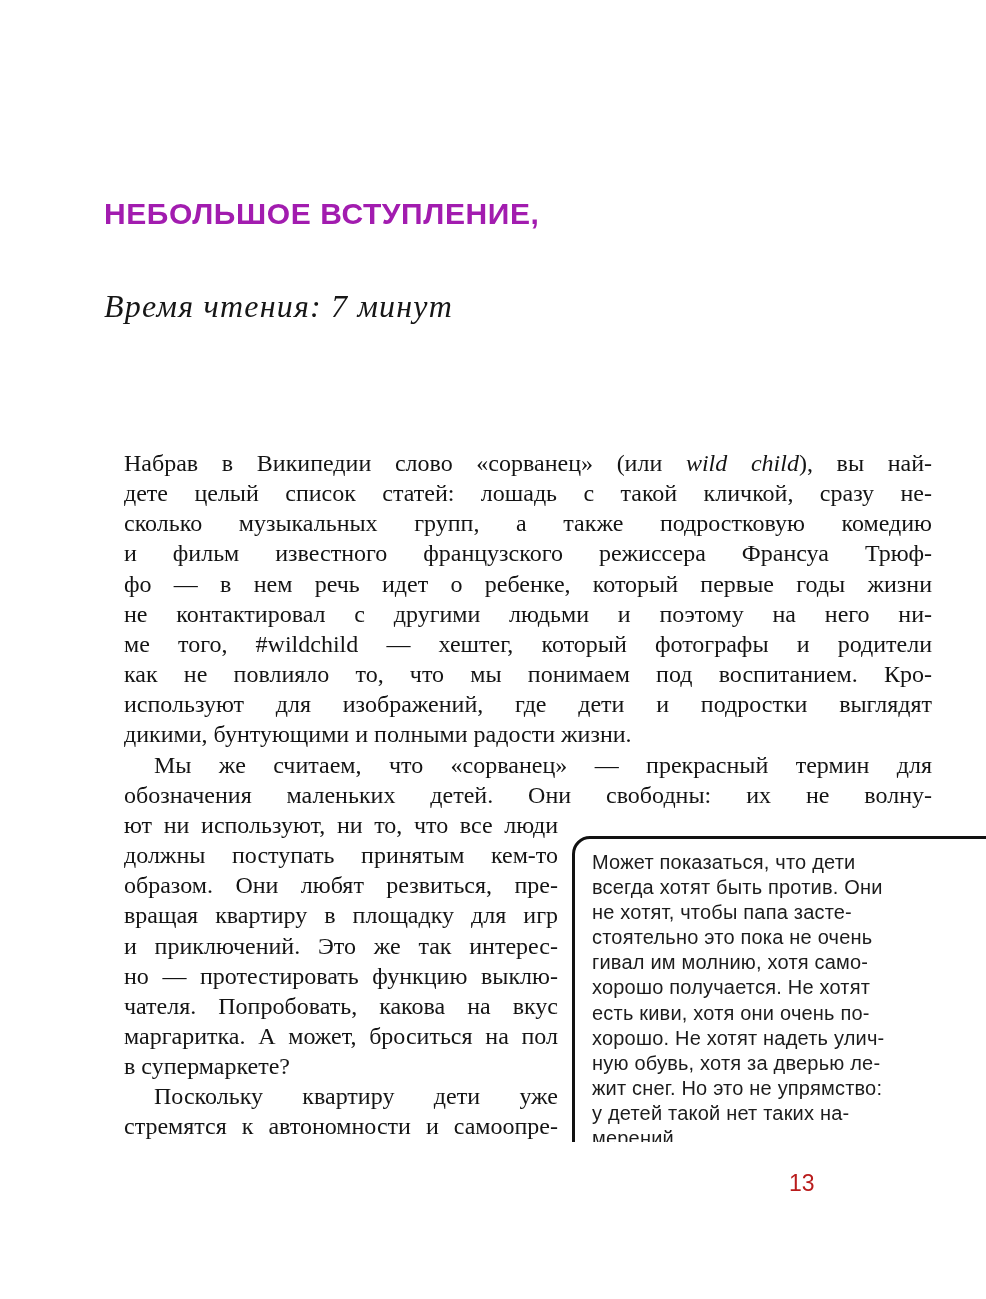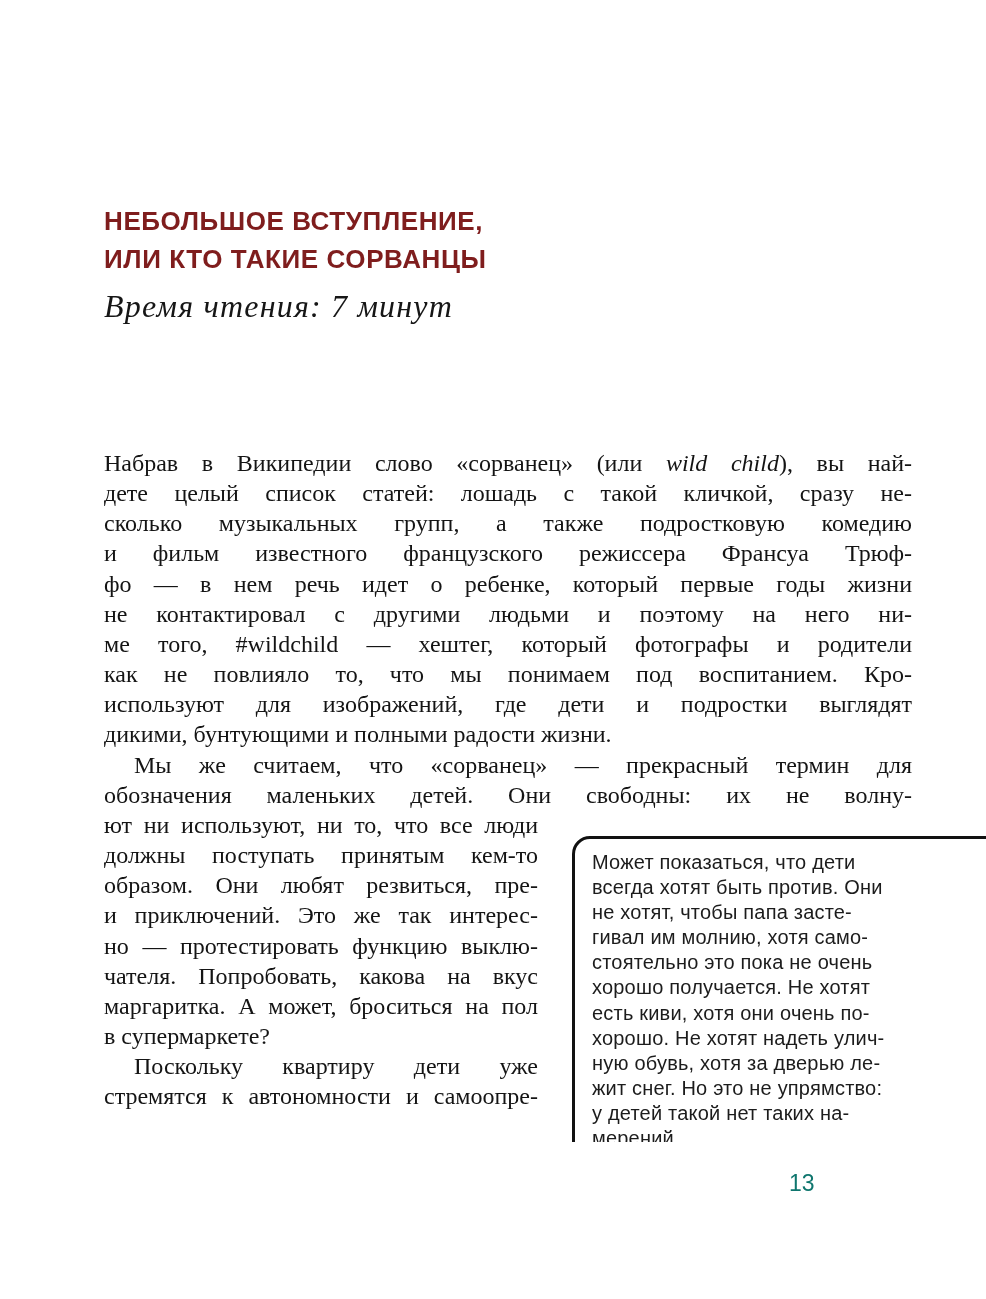--- a/index.html
+++ b/index.html
@@ -10,28 +10,28 @@
     background: #ffffff;
     overflow: hidden;
     font-family: "Liberation Serif", serif;
     color: #141414;
   }
 
   
   .heading {
     position: absolute;
     left: 104px;
-    top: 202px;
+    top: 195px;
     margin: 0;
     font-family: "Liberation Sans", sans-serif;
     font-weight: 700;
-    font-size: 26px;
+    font-size: 30px;
     line-height: 38px;
     letter-spacing: 0.6px;
-    color: #7f1d1d;
+    color: #a21caf;
   }
   .heading .hline { display: block; }
 
   
   .subtitle {
     position: absolute;
     left: 104px;
     top: 288px;
     font-family: "Liberation Serif", serif;
     font-style: italic;
@@ -44,21 +44,21 @@
   
   .body-text {
     position: absolute;
     left: 104px;
     top: 448px;
     width: 808px;
     font-size: 24px;
     line-height: 30.15px;
     color: #141414;
   }
-  .bline { width: 808px; }
+  .bline { width: 808px; margin-left: 20px; }
   .bline.narrow { width: 434px; }
   .bline.just { text-align: justify; text-align-last: justify; }
   .bline.indent { text-indent: 30px; }
   .bline em { font-style: italic; }
   .lines { display: block; }
 
   
   .note-clip {
     position: absolute;
     left: 572px;
@@ -92,31 +92,30 @@
   .nline { white-space: nowrap; }
 
   
   .pagenum {
     position: absolute;
     left: 789px;
     top: 1170px;
     font-family: "Liberation Sans", sans-serif;
     font-size: 23px;
     line-height: 26px;
-    color: #0f766e;
+    color: #b91c1c;
   }
 </style>
 </head>
 <body>
 
 <div class="page">
 
   <h1 class="heading">
     <span class="hline">НЕБОЛЬШОЕ ВСТУПЛЕНИЕ,</span>
-    <span class="hline">ИЛИ КТО ТАКИЕ СОРВАНЦЫ</span>
   </h1>
 
   <div class="subtitle">Время чтения: 7 минут</div>
 
   <div class="body-text">
     <div class="bline just"><span>Набрав в Википедии слово «сорванец» (или </span><em>wild child</em><span>), вы най-</span></div>
 
     <div class="lines">
         <div class="bline just">дете целый список статей: лошадь с такой кличкой, сразу не-</div>
         <div class="bline just">сколько музыкальных групп, а также подростковую комедию</div>
@@ -129,39 +128,40 @@
       </div>
     <div class="bline">дикими, бунтующими и полными радости жизни.</div>
 
     <div class="bline just indent">Мы же считаем, что «сорванец» — прекрасный термин для</div>
     <div class="bline just">обозначения маленьких детей. Они свободны: их не волну-</div>
 
     <div class="lines">
         <div class="bline narrow just">ют ни используют, ни то, что все люди</div>
         <div class="bline narrow just">должны поступать принятым кем-то</div>
         <div class="bline narrow just">образом. Они любят резвиться, пре-</div>
+        <div class="bline narrow just">вращая квартиру в площадку для игр</div>
         <div class="bline narrow just">и приключений. Это же так интерес-</div>
         <div class="bline narrow just">но — протестировать функцию выклю-</div>
         <div class="bline narrow just">чателя. Попробовать, какова на вкус</div>
         <div class="bline narrow just">маргаритка. А может, броситься на пол</div>
       </div>
     <div class="bline narrow">в супермаркете?</div>
 
     <div class="bline narrow just indent">Поскольку квартиру дети уже</div>
     <div class="bline narrow just">стремятся к автономности и самоопре-</div>
   </div>
 
   <div class="note-clip">
     <div class="note-box">
       <div class="note-lines">
           <div class="nline">Может показаться, что дети</div>
           <div class="nline">всегда хотят быть против. Они</div>
           <div class="nline">не хотят, чтобы папа засте-</div>
+          <div class="nline">стоятельно это пока не очень</div>
           <div class="nline">гивал им молнию, хотя само-</div>
-          <div class="nline">стоятельно это пока не очень</div>
           <div class="nline">хорошо получается. Не хотят</div>
           <div class="nline">есть киви, хотя они очень по-</div>
           <div class="nline">хорошо. Не хотят надеть улич-</div>
           <div class="nline">ную обувь, хотя за дверью ле-</div>
           <div class="nline">жит снег. Но это не упрямство:</div>
           <div class="nline">у детей такой нет таких на-</div>
           <div class="nline">мерений.</div>
         </div>
     </div>
   </div>

